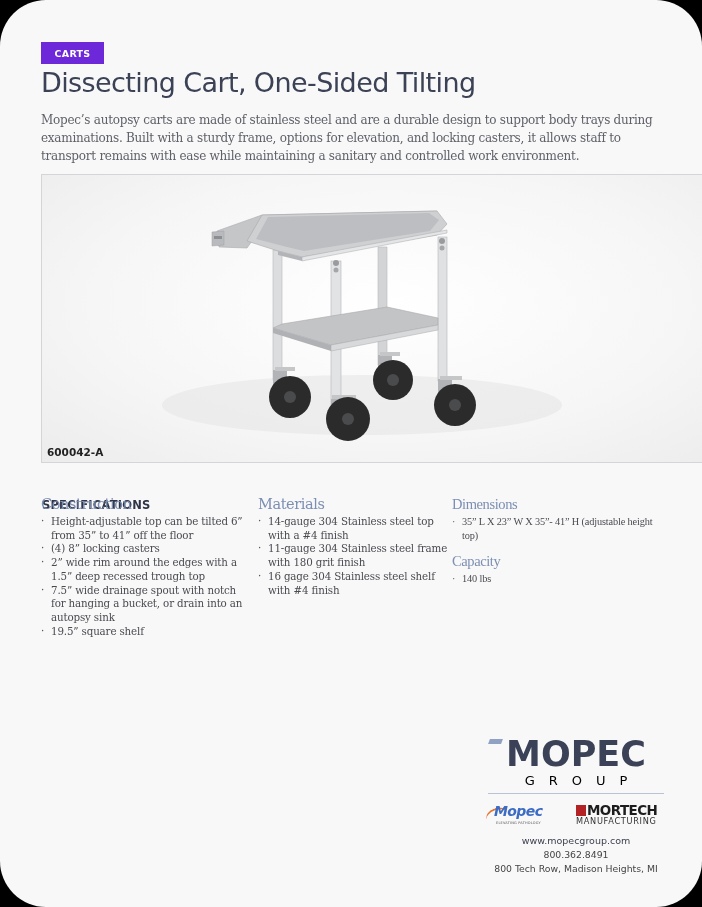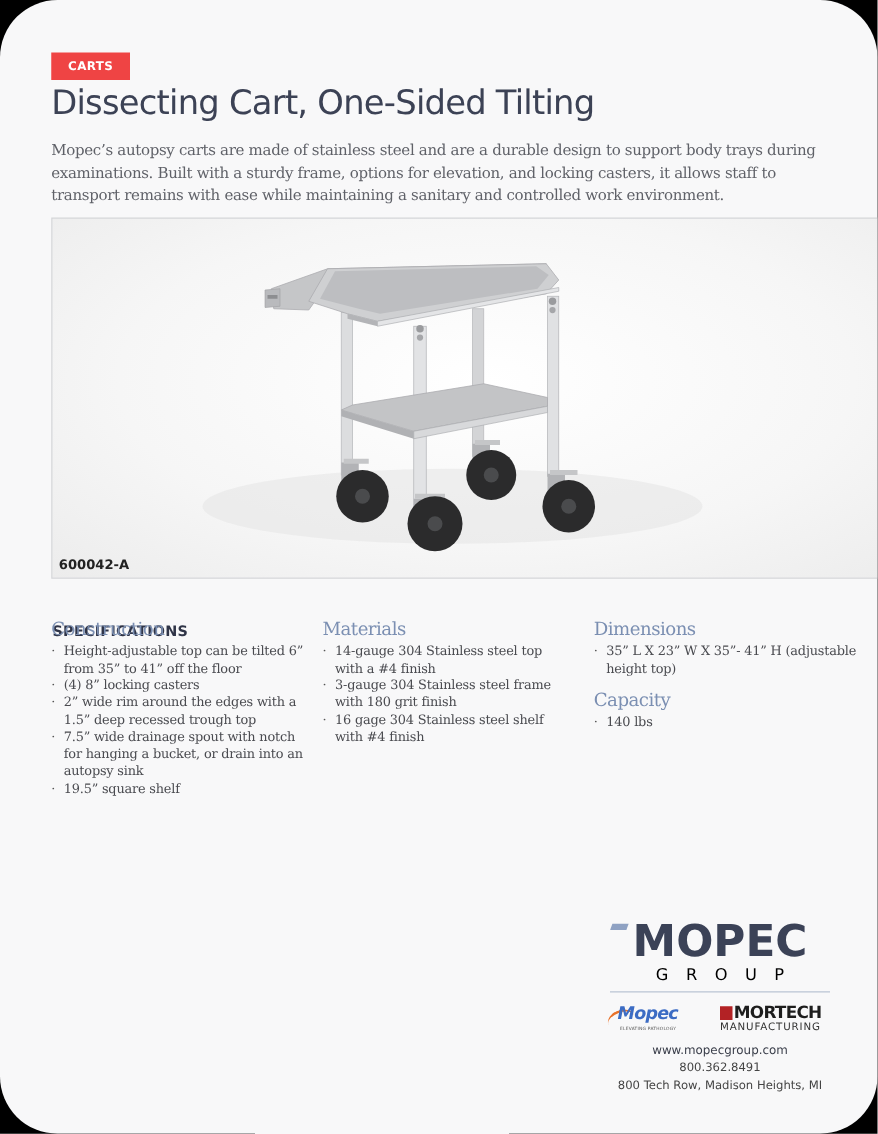--- a/index.html
+++ b/index.html
@@ -5,21 +5,21 @@
   html, body { margin: 0; padding: 0; }
   body {
     width: 702px; height: 907px; background: #000; position: relative; overflow: hidden;
   }
   .page {
     position: absolute; left: 0; top: 0; width: 702px; height: 907px;
     background: #f8f8f9; border-radius: 46px; overflow: hidden;
   }
   .badge {
     position: absolute; left: 41px; top: 42px; width: 63px; height: 22px;
-    background: #ef4444; color: #fff; font-family: "DejaVu Sans", sans-serif;
+    background: #6d28d9; color: #fff; font-family: "DejaVu Sans", sans-serif;
     font-weight: bold; font-size: 9.5px; letter-spacing: 0.3px;
     display: flex; align-items: center; justify-content: center;
   }
   .title {
     position: absolute; left: 40px; top: 66px; margin: 1px;
     font-family: "DejaVu Sans", sans-serif; font-weight: normal;
     font-size: 27px; color: #3c4255; letter-spacing: -0.6px; white-space: nowrap;
   }
   .intro {
     position: absolute; left: 41px; top: 111px; width: 620px; margin: 0;
@@ -49,21 +49,21 @@
   .col ul { list-style: none; margin: 0; padding: 0; }
   .col li {
     font-size: 10.3px; line-height: 13.7px; color: #4a4b50; padding-left: 10px; position: relative;
     letter-spacing: -0.15px;
   }
   .col li::before {
     content: "\00B7"; position: absolute; left: 0; top: 0; color: #555;
   }
   .col-1 { left: 41px; width: 210px; }
   .col-2 { left: 258px; width: 200px; }
-  .col-3 { left: 475px; width: 210px; }
+  .col-3 { left: 452px; width: 210px; font-family: Liberation Serif, serif; }
   .cap-block { margin-top: 10px; }
 
   .logo-area { position: absolute; left: 486px; top: 738px; width: 180px; }
   .mopec-big {
     font-family: "DejaVu Sans", sans-serif; font-weight: bold; font-size: 35px; color: #3b4257;
     letter-spacing: 0px; line-height: 32px; text-align: center; position: relative;
   }
   .mopec-accent {
     position: absolute; left: 3px; top: 1px; width: 13px; height: 5px; background: #8fa2c3;
     transform: skewX(-20deg);
@@ -174,21 +174,21 @@
       <li>2” wide rim around the edges with a 1.5” deep recessed trough top</li>
       <li>7.5” wide drainage spout with notch for hanging a bucket, or drain into an autopsy sink</li>
       <li>19.5” square shelf</li>
     </ul>
   </div>
 
   <div class="col col-2">
     <h3>Materials</h3>
     <ul>
       <li>14-gauge 304 Stainless steel top with a #4 finish</li>
-      <li>3-gauge 304 Stainless steel frame with 180 grit finish</li>
+      <li>11-gauge 304 Stainless steel frame with 180 grit finish</li>
       <li>16 gage 304 Stainless   steel shelf with #4 finish</li>
     </ul>
   </div>
 
   <div class="col col-3">
     <h3>Dimensions</h3>
     <ul>
       <li>35” L X 23” W X 35”- 41” H (adjustable height top)</li>
     </ul>
     <div class="cap-block">

